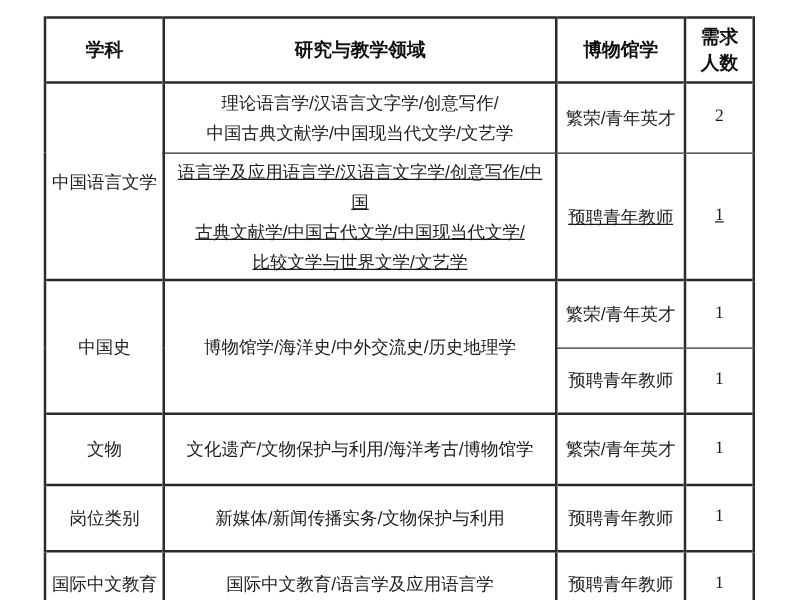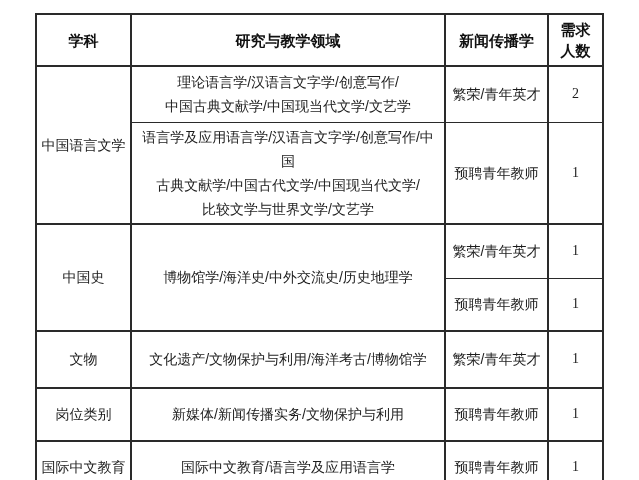--- a/index.html
+++ b/index.html
@@ -47,21 +47,21 @@
   tr.sec > th, tr.sec > td {
     border-top-width: 2px;
   }
   td.count {
     font-family: "Liberation Serif", serif;
     font-size: 14px;
   }
   
   tr.h-head { height: 52px; padding-left: 25px; }
   tr.h-r1a  { height: 56px; }
-  tr.h-r1b  { height: 77px; }
+  tr.h-r1b  { height: 77px; text-decoration: underline; }
   tr.h-r2a  { height: 55px; }
   tr.h-r2b  { height: 52px; }
   tr.h-r3   { height: 57px; }
   tr.h-r4   { height: 53px; }
   tr.h-r5   { height: 52px; }
 </style>
 </head>
 <body>
 
 <table class="recruit">
@@ -69,21 +69,21 @@
     <col class="c-subject">
     <col class="c-areas">
     <col class="c-position">
     <col class="c-count">
   </colgroup>
 
   <tbody>
       <tr class="h-head">
     <th>学科</th>
     <th>研究与教学领域</th>
-    <th>新闻传播学</th>
+    <th>博物馆学</th>
     <th>需求
 人数</th>
   </tr>
 
   <tr class="sec h-r1a">
     <td rowspan="2">中国语言文学</td>
     <td>理论语言学/汉语言文字学/创意写作/
 中国古典文献学/中国现当代文学/文艺学</td>
     <td>繁荣/青年英才</td>
     <td class="count">2</td>

